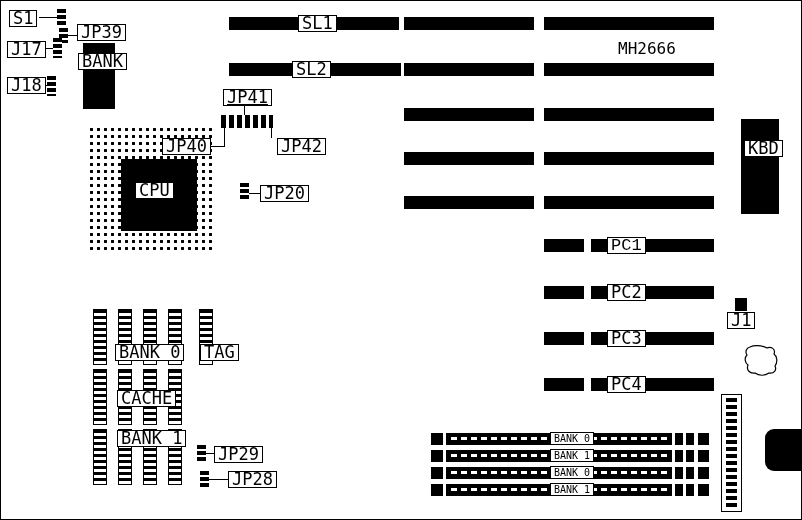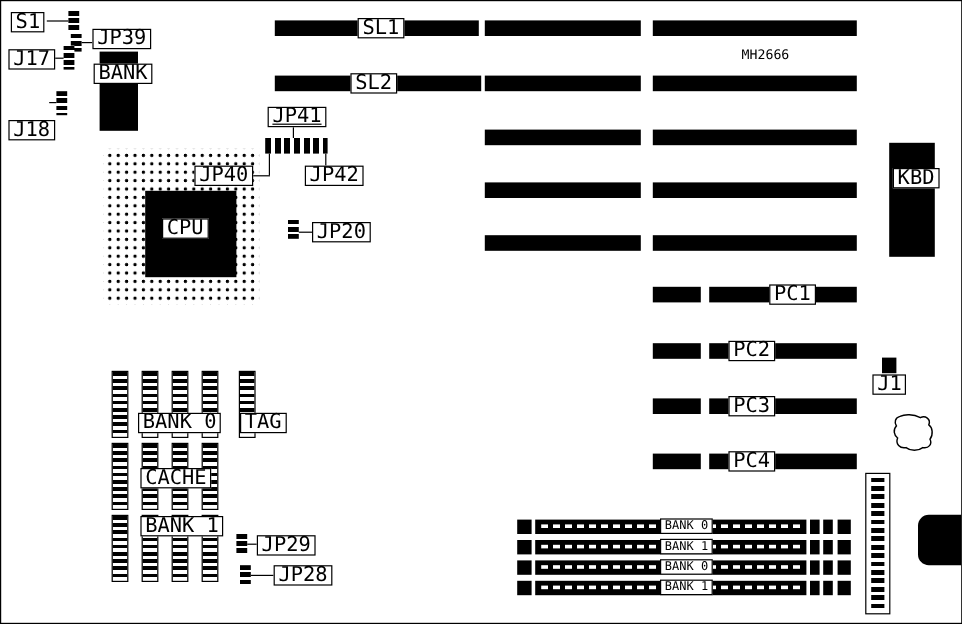--- a/index.html
+++ b/index.html
@@ -7,21 +7,21 @@
     position:relative;width:802px;height:520px;background:#fff;
     border:1px solid #000;box-sizing:border-box;overflow:hidden;
     font-family:"DejaVu Sans Mono","Liberation Mono",monospace;
   }
   .lbl{
     position:absolute;background:#fff;border:1px solid #000;
     font-size:17px;line-height:13px;padding:1px 3px;white-space:nowrap;
     color:#000;z-index:6;text-align:center;
   }
   .lbl.small{font-size:10px;line-height:11px;padding:0 3px;}
-  .txt{position:absolute;font-size:11px;color:#000;z-index:4;white-space:nowrap;}
+  .txt{position:absolute;font-size:16px;color:#000;z-index:4;white-space:nowrap;}
   .bar{position:absolute;background:#000;z-index:2;}
   .ln{position:absolute;background:#000;z-index:5;}
   .chip{
     position:absolute;width:14px;height:56px;z-index:2;
     border:1px solid #000;box-sizing:border-box;
     background:repeating-linear-gradient(to bottom,#000 0 3px,#fff 3px 6px);
   }
   .pins-v{
     position:absolute;z-index:3;
     background:repeating-linear-gradient(to bottom,#000 0 4px,#fff 4px 6px);
@@ -66,38 +66,38 @@
   <div class="pins-v" style="left:58px;top:27px;width:9px;height:15px;"></div>
   <div class="ln" style="left:67px;top:34px;width:9px;height:1px;"></div>
 
   <div class="lbl" style="left:6px;top:40px;">J17</div>
   <div class="pins-v" style="left:52px;top:37px;width:9px;height:20px;"></div>
   <div class="ln" style="left:40px;top:47px;width:12px;height:1px;"></div>
 
   <div class="blk" style="left:82px;top:42px;width:32px;height:66px;"></div>
   <div class="lbl" style="left:77px;top:52px;">BANK</div>
 
-  <div class="lbl" style="left:6px;top:76px;margin-top:23px;">J18</div>
+  <div class="lbl" style="left:6px;top:76px;">J18</div>
   <div class="pins-v" style="left:46px;top:75px;width:9px;height:20px;"></div>
   <div class="ln" style="left:40px;top:84px;width:6px;height:1px;"></div>
 
   <div class="pga" style="left:85px;top:123px;width:130px;height:130px;">
     <div class="die" style="left:35px;top:35px;width:76px;height:72px;"></div>
   </div>
   <div class="lbl" style="left:134px;top:181px;">CPU</div>
 
   <div class="lbl" style="left:222px;top:88px;text-decoration:underline;">JP41</div>
   <div class="ln" style="left:243px;top:105px;width:1px;height:9px;"></div>
   <div class="pins-h" style="left:220px;top:114px;width:52px;height:13px;"></div>
 
   <div class="lbl" style="left:161px;top:137px;">JP40</div>
   <div class="ln" style="left:203px;top:145px;width:21px;height:1px;"></div>
   <div class="ln" style="left:223px;top:127px;width:1px;height:18px;"></div>
 
-  <div class="lbl" style="left:253px;top:137px;">JP42</div>
+  <div class="lbl" style="left:276px;top:137px;">JP42</div>
   <div class="ln" style="left:270px;top:127px;width:1px;height:10px;"></div>
 
   <div class="pins-v" style="left:239px;top:182px;width:9px;height:16px;"></div>
   <div class="lbl" style="left:259px;top:184px;">JP20</div>
   <div class="ln" style="left:248px;top:192px;width:11px;height:1px;"></div>
 
   <div class="bar" style="left:228px;top:16px;width:170px;height:13px;"></div>
   <div class="bar" style="left:403px;top:16px;width:130px;height:13px;"></div>
   <div class="bar" style="left:543px;top:16px;width:170px;height:13px;"></div>
   <div class="lbl" style="left:297px;top:14px;">SL1</div>
@@ -116,21 +116,21 @@
   <div class="bar" style="left:403px;top:195px;width:130px;height:13px;"></div>
   <div class="bar" style="left:543px;top:195px;width:170px;height:13px;"></div>
 
   <div class="txt" style="left:617px;top:38px;">MH2666</div>
 
   <div class="blk" style="left:740px;top:118px;width:38px;height:95px;"></div>
   <div class="lbl" style="left:743px;top:139px;">KBD</div>
 
   <div class="bar" style="left:543px;top:238px;width:40px;height:13px;"></div>
   <div class="bar" style="left:590px;top:238px;width:123px;height:13px;"></div>
-  <div class="lbl" style="left:640px;top:236px;">PC1</div>
+  <div class="lbl" style="left:606px;top:236px;font-family:Liberation Mono, monospace;">PC1</div>
 
   <div class="bar" style="left:543px;top:285px;width:40px;height:13px;"></div>
   <div class="bar" style="left:590px;top:285px;width:123px;height:13px;"></div>
   <div class="lbl" style="left:606px;top:283px;">PC2</div>
 
   <div class="bar" style="left:543px;top:331px;width:40px;height:13px;"></div>
   <div class="bar" style="left:590px;top:331px;width:123px;height:13px;"></div>
   <div class="lbl" style="left:606px;top:329px;">PC3</div>
 
   <div class="bar" style="left:543px;top:377px;width:40px;height:13px;"></div>

